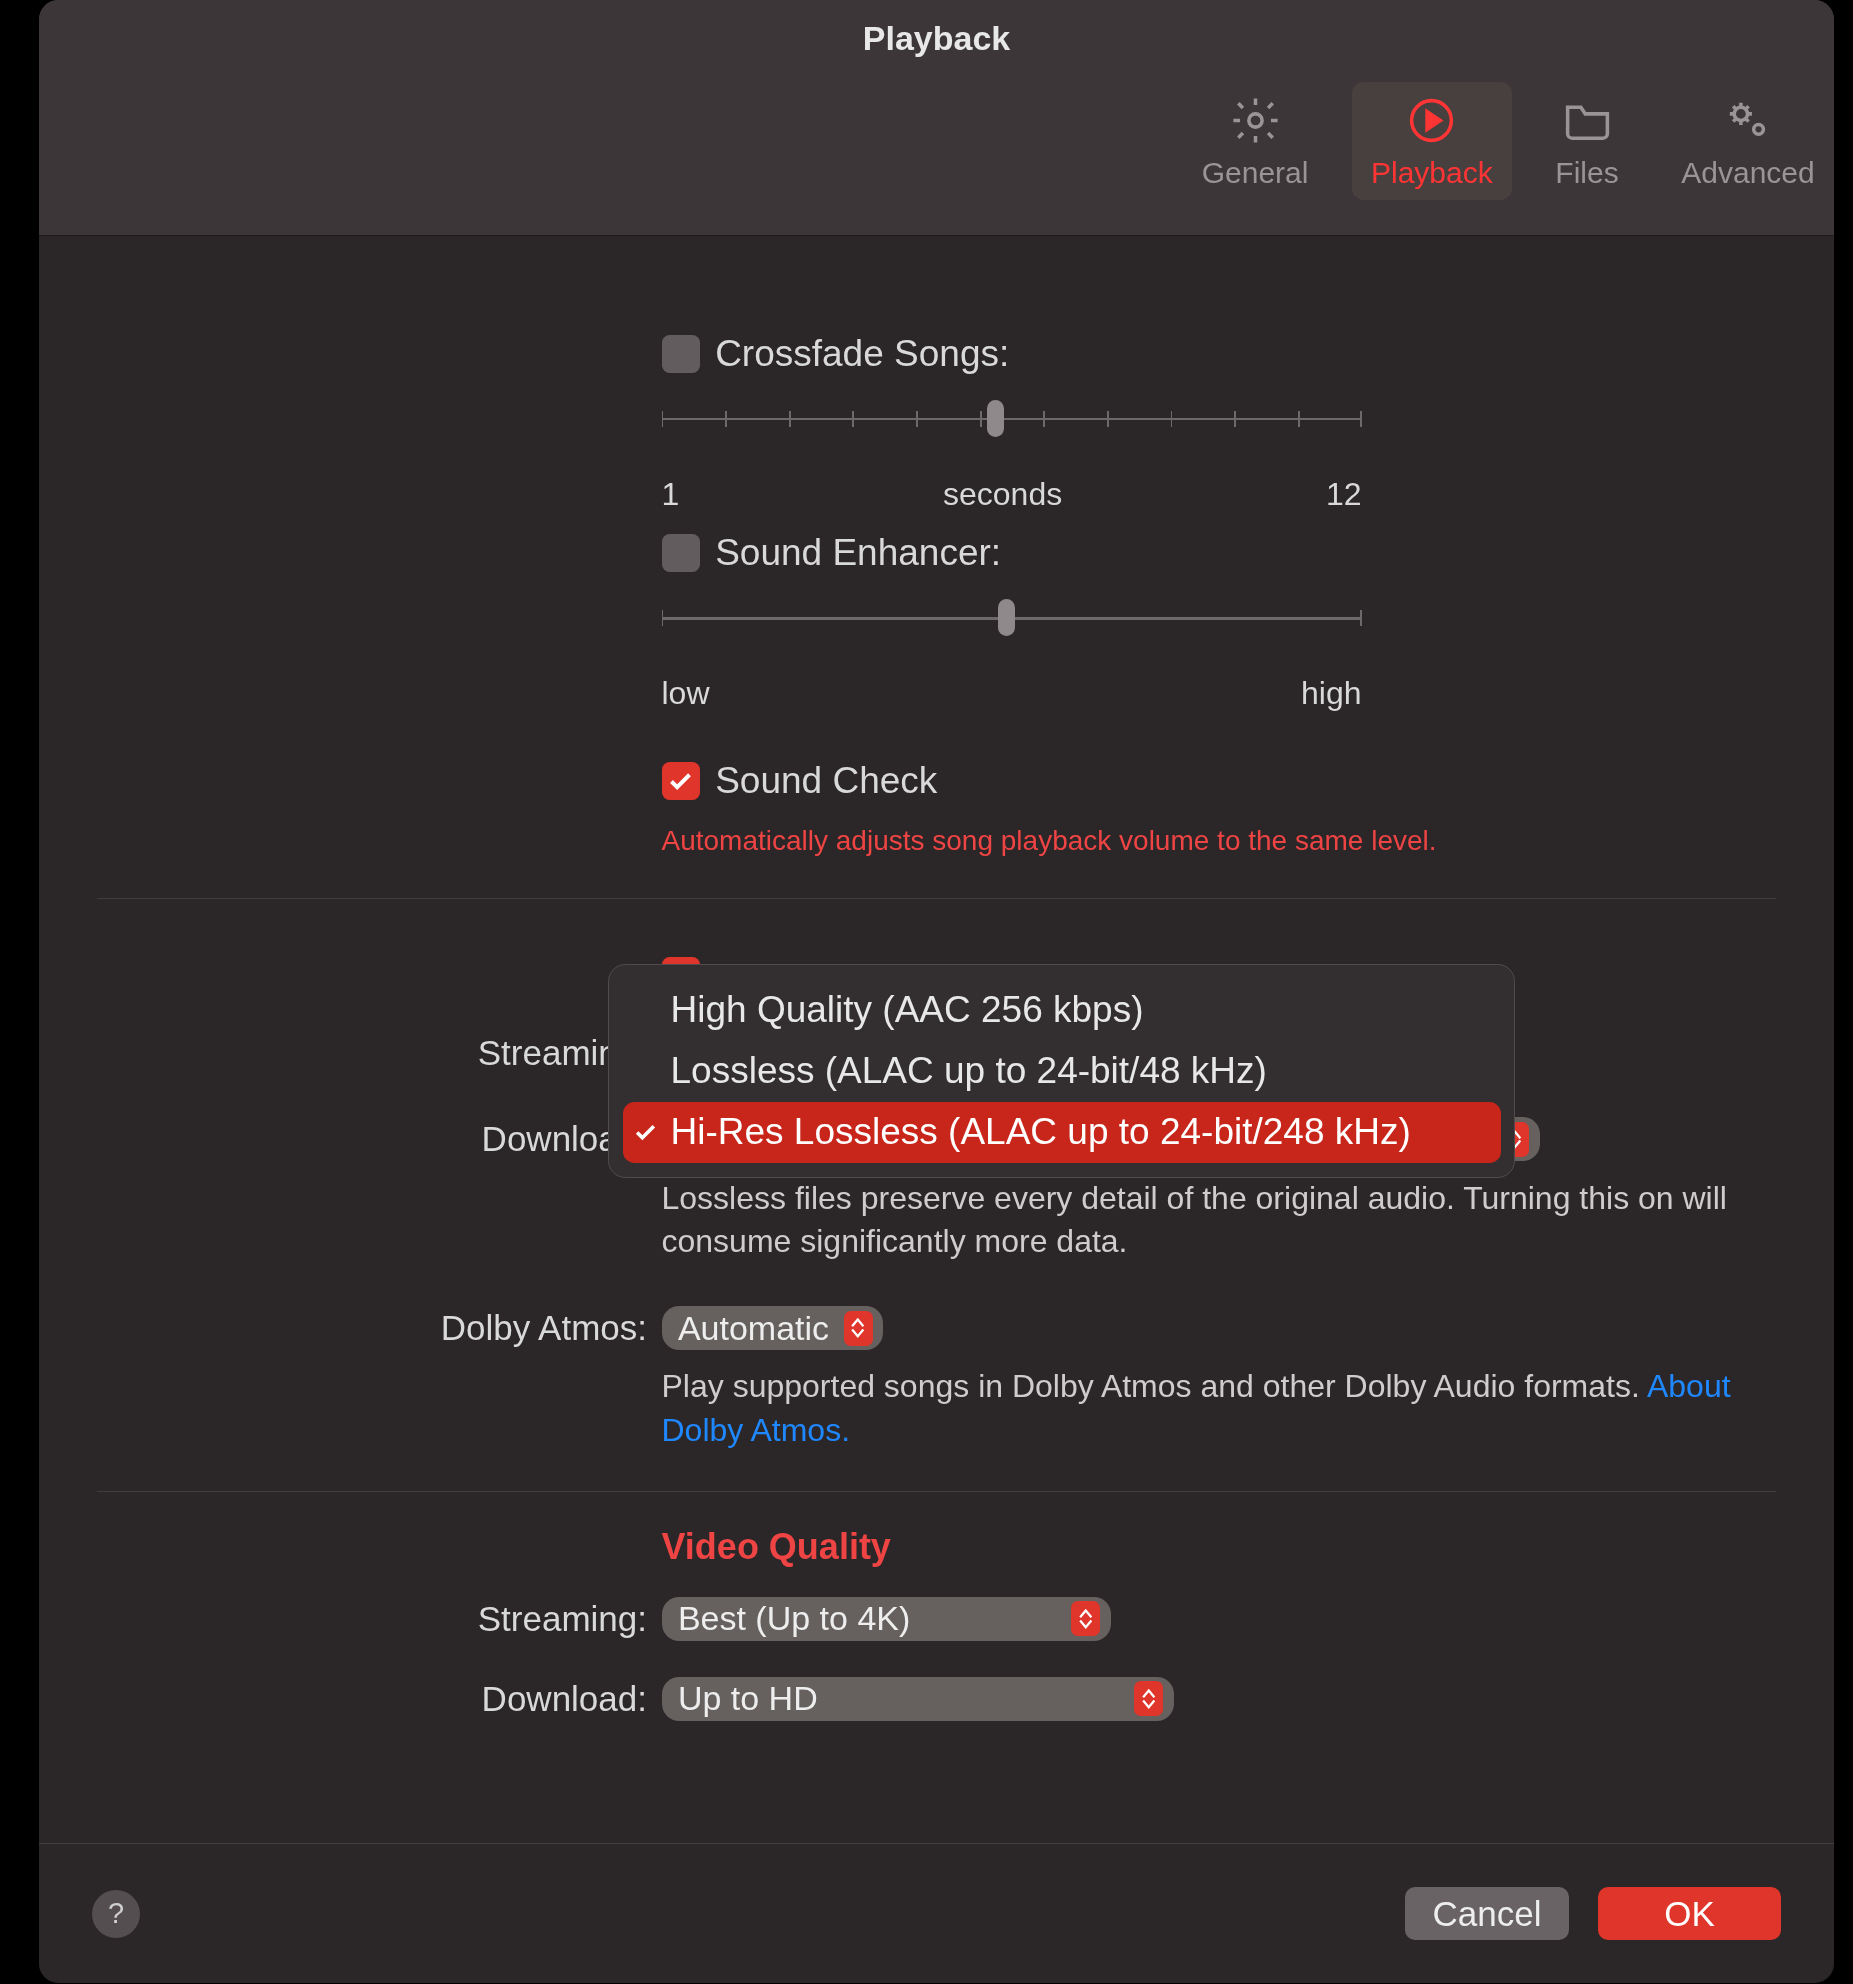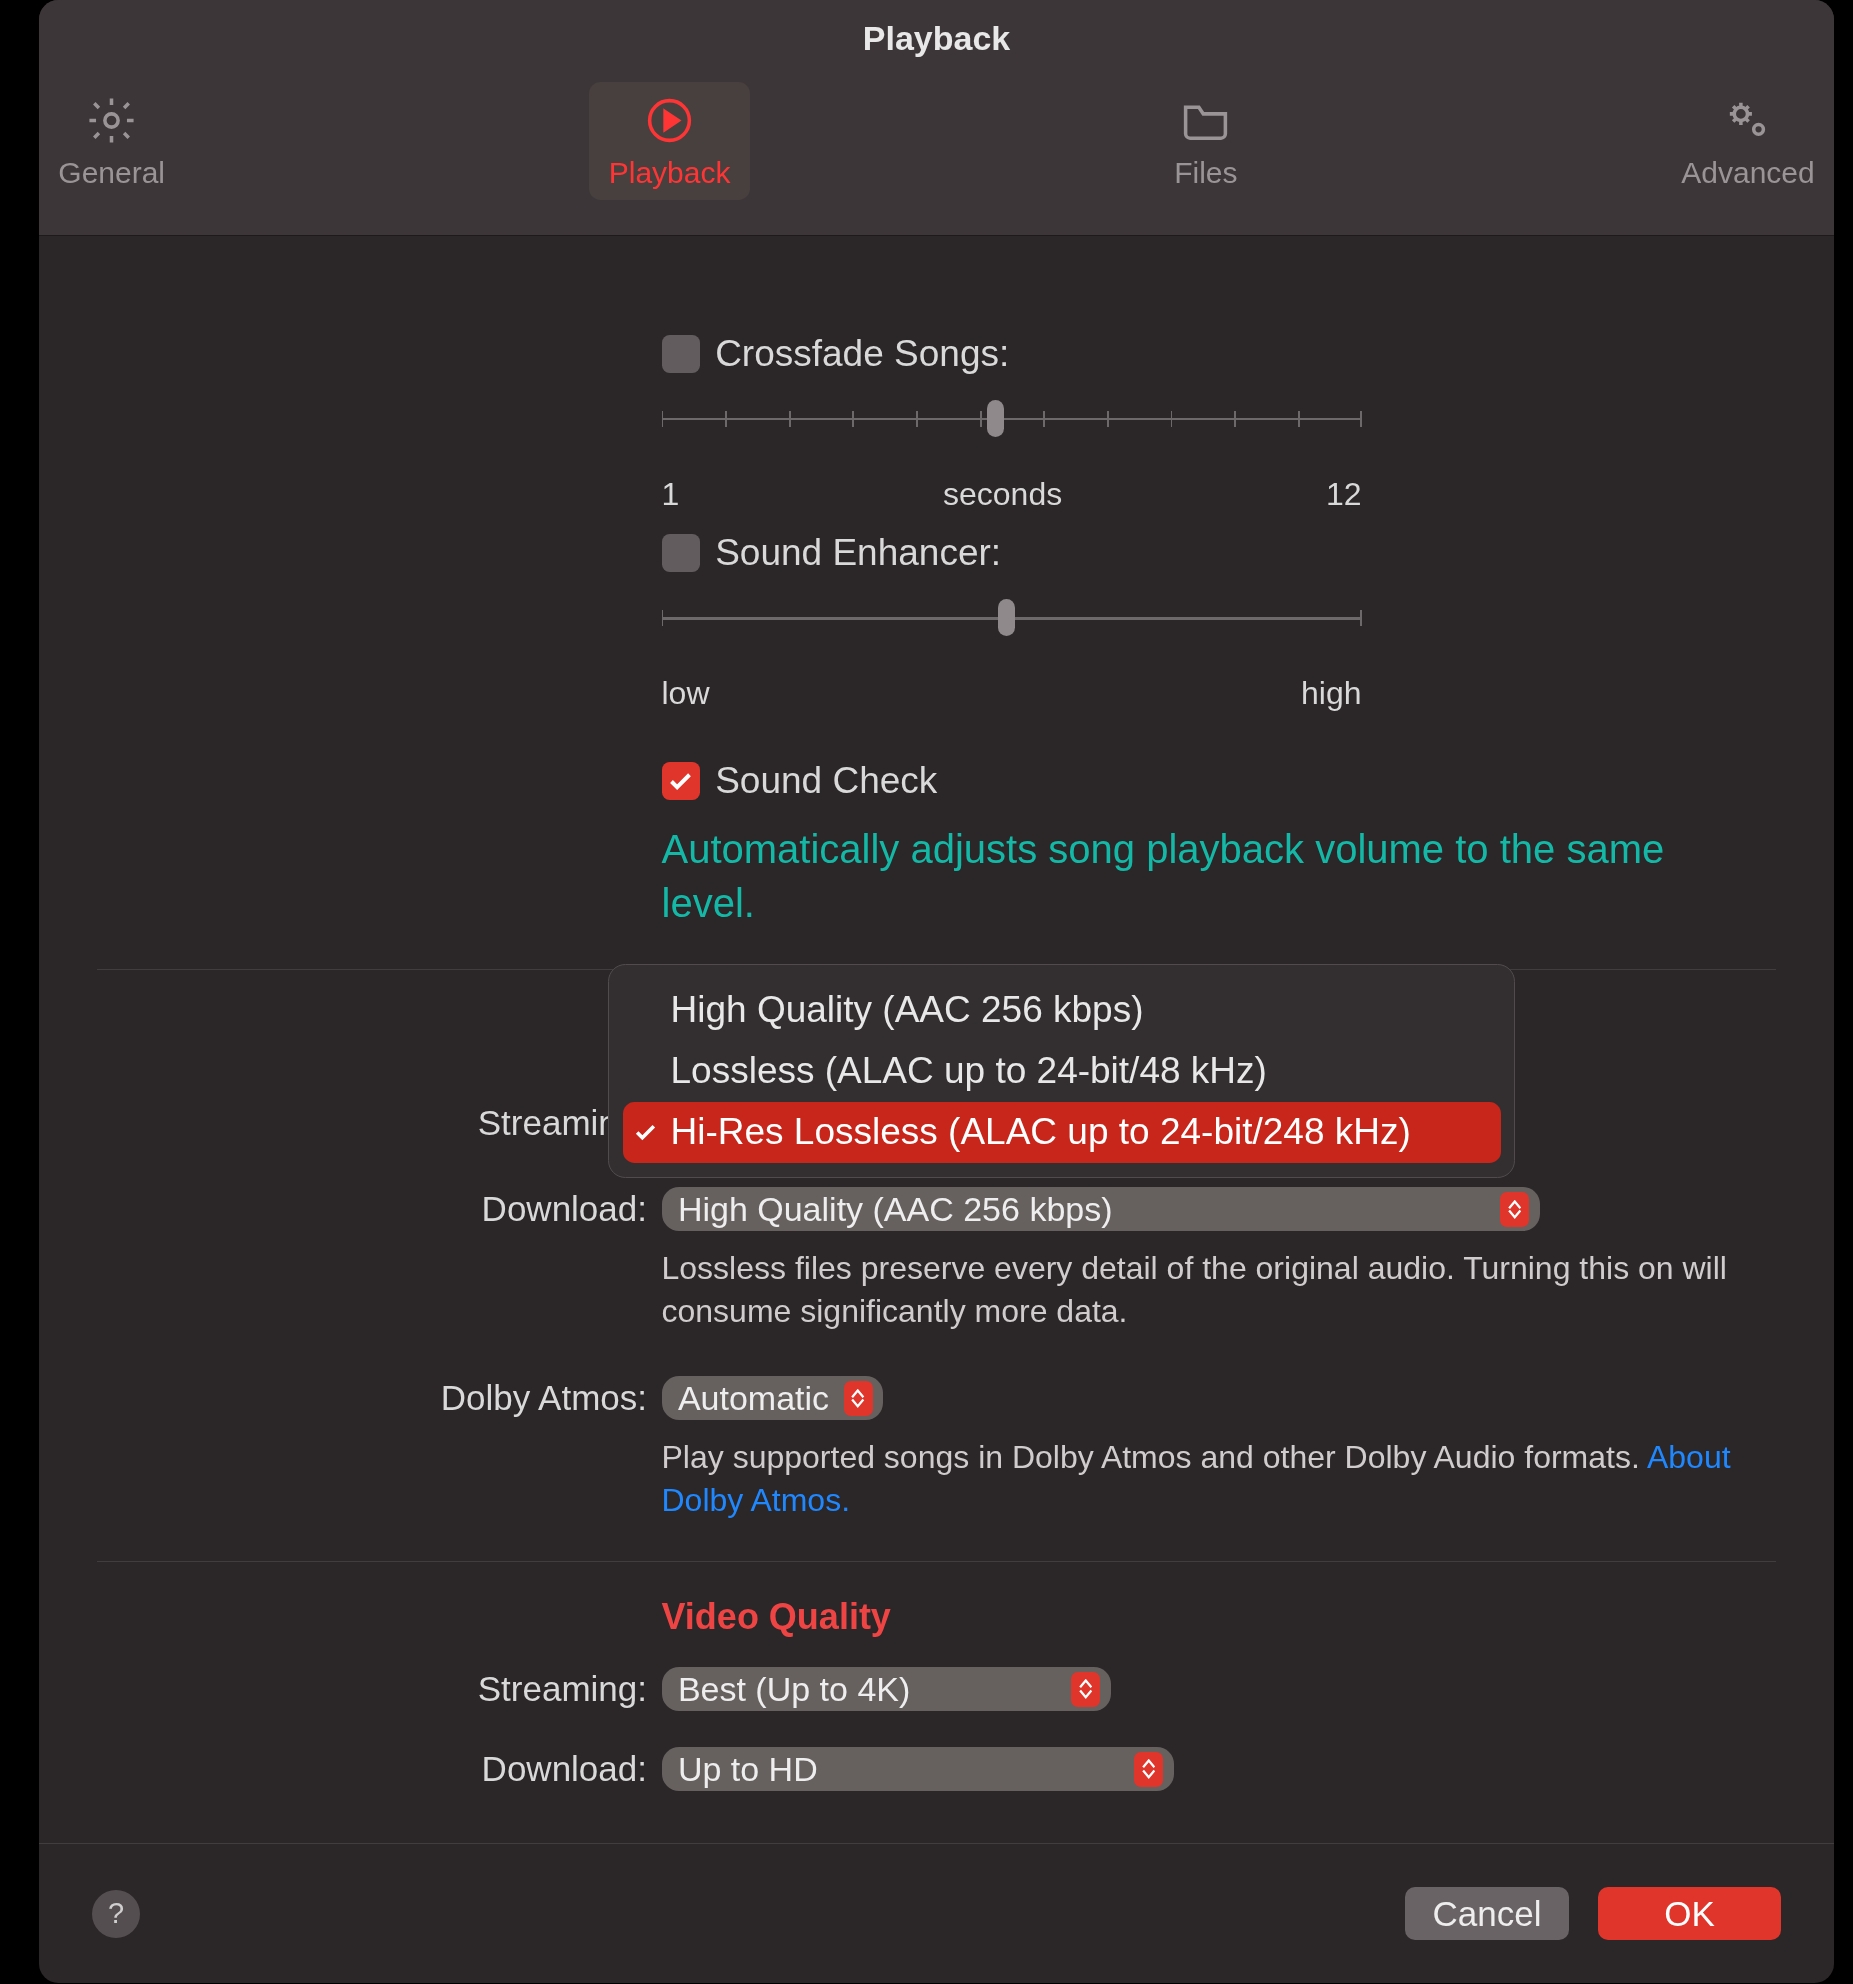--- a/index.html
+++ b/index.html
@@ -28,21 +28,21 @@
   }
   .winTitle {
     text-align:center;
     font-size:34px;
     font-weight:700;
     color:#e8e8e8;
     padding-top:19.3px;
   }
   .toolbar {
     display:flex;
-    justify-content:space-between;
+    justify-content:flex-end;
     gap:24px;
     margin-top:24px;
   }
   .toolItem {
     display:flex;
     flex-direction:column;
     align-items:center;
     padding:12px 19.3px 9.7px;
     border-radius:11.6px;
     color:#9a9496;
@@ -105,22 +105,22 @@
     border-radius:8.7px;
   }
   .sliderLabels {
     display:flex;
     justify-content:space-between;
     margin-top:43px;
     font-size:32px;
     color:#d9d9d9;
   }
   .note {
-    font-size:40px;
-    color:#14b8a6;
+    font-size:28px;
+    color:#ef4444;
     margin-top:19.3px;
     line-height:1.35;
     max-width:1076px;
   }
   .noteSection { font-size:32px; color:#d0cccd; line-height:1.35; max-width:1076px; margin-top:15.4px; }
   .link { color:#1f88ff; }
   .sectionHeader { font-size:36px; font-weight:700; color:#ef4444; }
   hr.sep {
     border:none;
     border-top:1.4px solid #413c3e;

